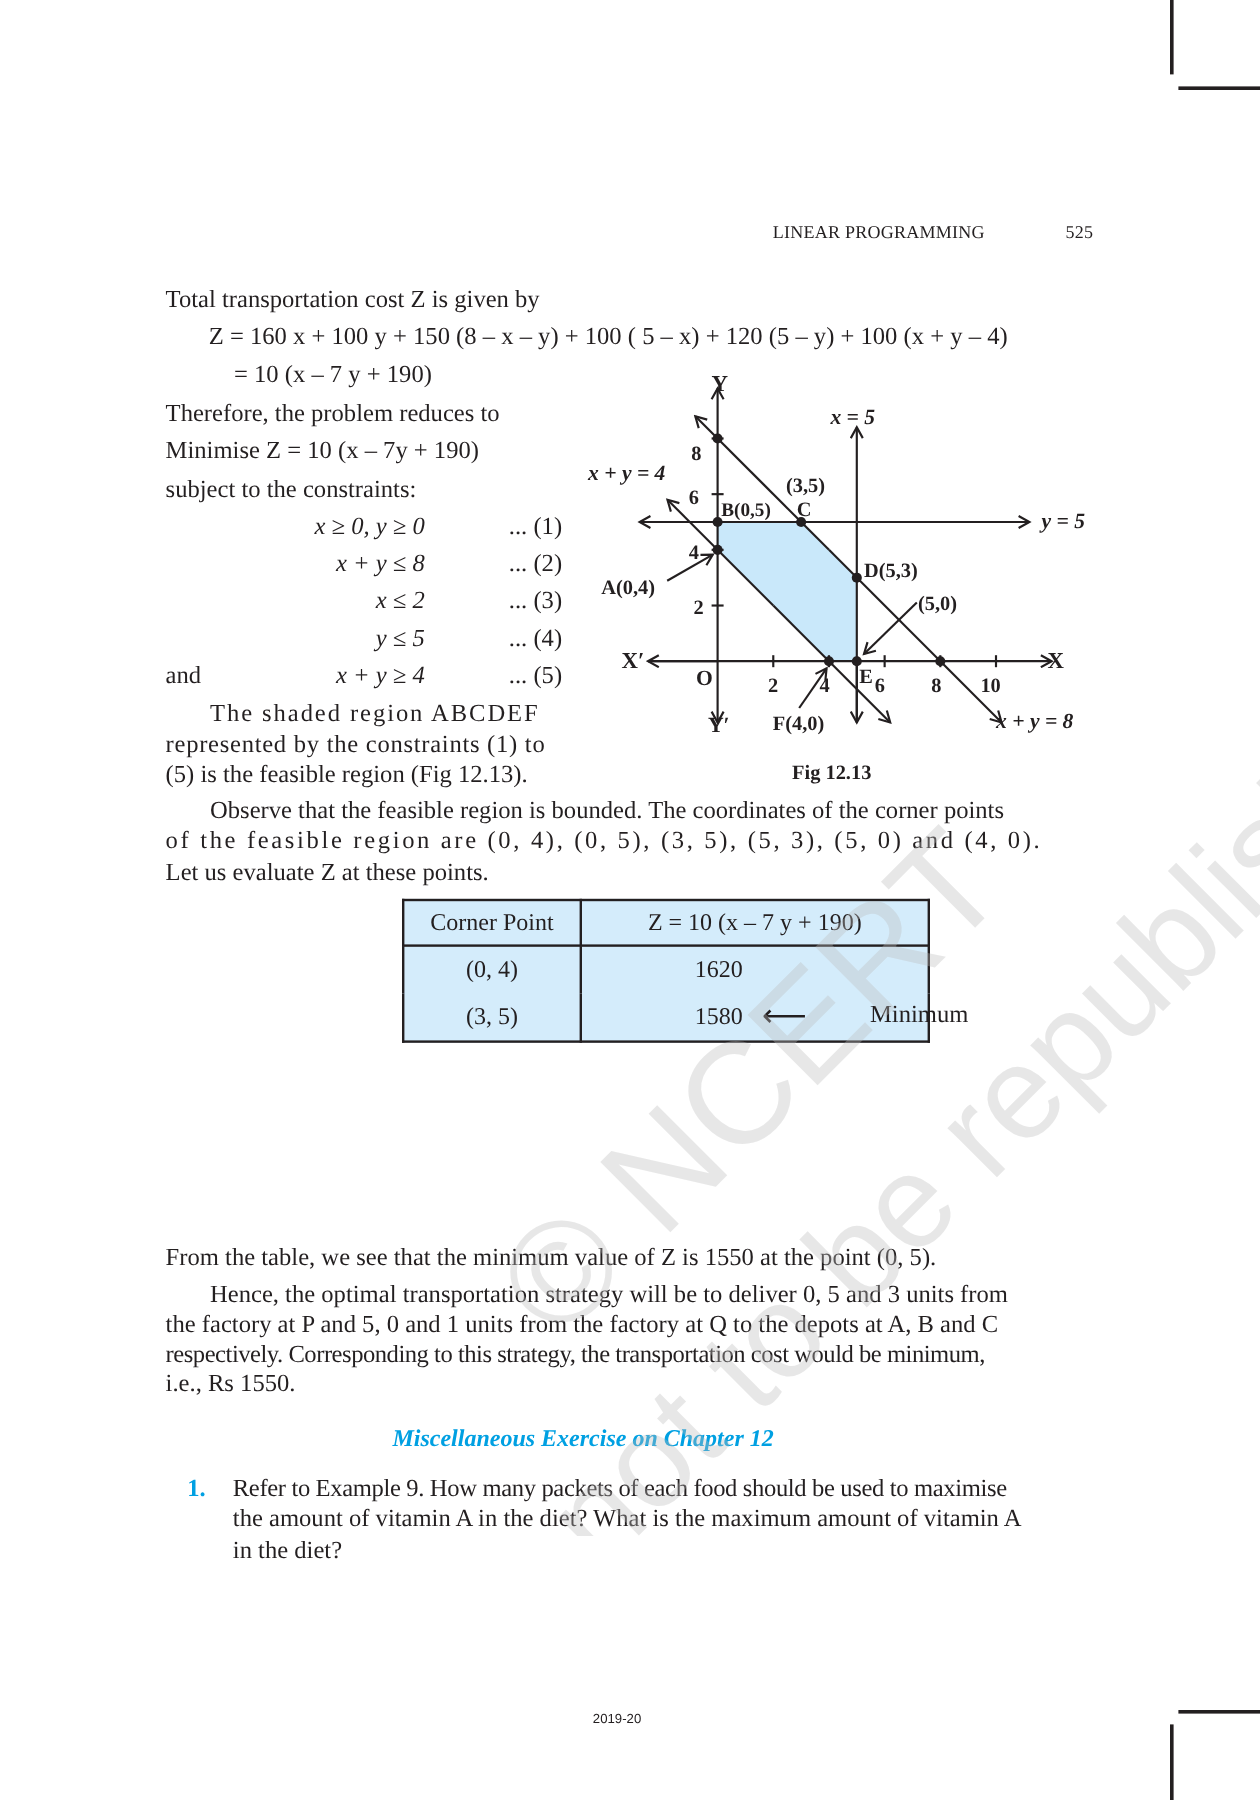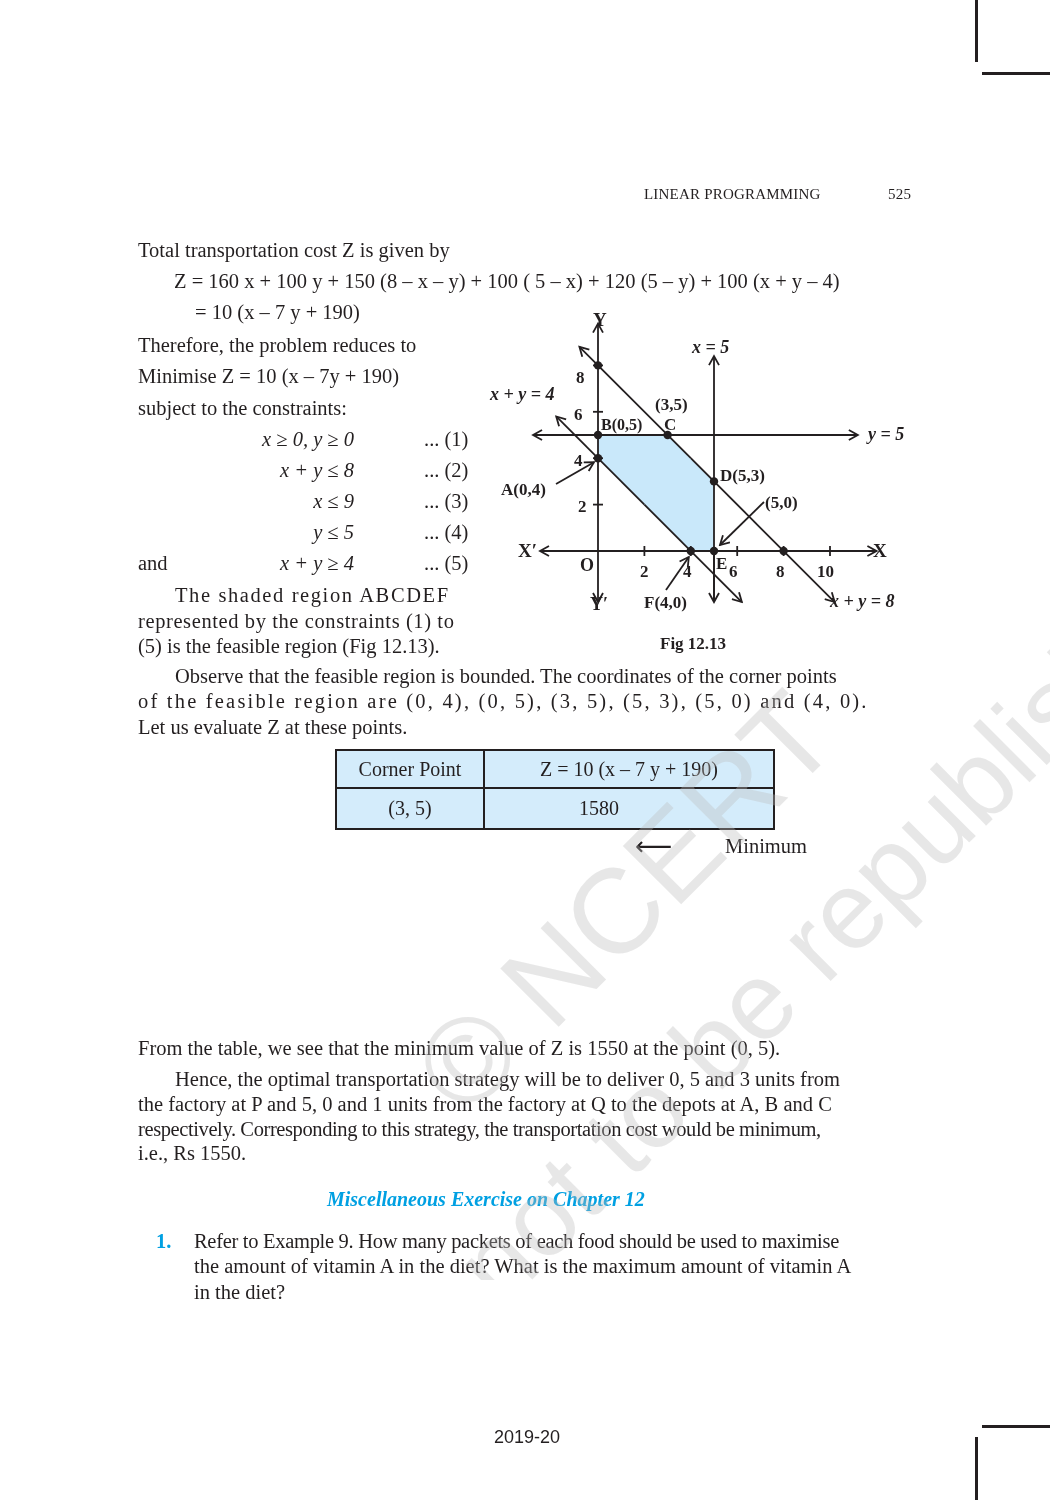--- a/index.html
+++ b/index.html
@@ -41,21 +41,21 @@
 <div class="abs t" style="left:195px;top:297px;">= 10 (x – 7 y + 190)</div>
 
 <div class="abs t" style="left:138px;top:330px;">Therefore, the problem reduces to</div>
 <div class="abs t" style="left:138px;top:361px;">Minimise Z = 10 (x – 7y + 190)</div>
 <div class="abs t" style="left:138px;top:393px;">subject to the constraints:</div>
 
 <div class="abs t i" style="right:696px;top:424px;">x ≥ 0, y ≥ 0</div>
 <div class="abs t" style="left:424px;top:424px;">... (1)</div>
 <div class="abs t i" style="right:696px;top:455px;">x + y ≤ 8</div>
 <div class="abs t" style="left:424px;top:455px;">... (2)</div>
-<div class="abs t i" style="right:696px;top:486px;">x ≤ 9</div>
+<div class="abs t i" style="right:696px;top:486px;">x ≤ 2</div>
 <div class="abs t" style="left:424px;top:486px;">... (3)</div>
 <div class="abs t i" style="right:696px;top:517px;">y ≤ 5</div>
 <div class="abs t" style="left:424px;top:517px;">... (4)</div>
 <div class="abs t" style="left:138px;top:548px;">and</div>
 <div class="abs t i" style="right:696px;top:548px;">x + y ≥ 4</div>
 <div class="abs t" style="left:424px;top:548px;">... (5)</div>
 
 <div class="abs t" style="left:175px;top:580px;letter-spacing:1.6px;">The shaded region ABCDEF</div>
 <div class="abs t" style="left:138px;top:606px;letter-spacing:0.6px;">represented by the constraints (1) to</div>
 <div class="abs t" style="left:138px;top:631px;">(5) is the feasible region (Fig 12.13).</div>
@@ -136,38 +136,42 @@
 
 <table class="zt abs" style="left:335px;top:749px;width:440px;">
   <thead>
     <tr>
       <th style="width:146px;">Corner Point</th>
       <th><span>Z = 10 (x – 7 y + 190)</span></th>
     </tr>
   </thead>
   <tbody id="tbody">
       <tr>
+        <td>(0, 4)</td>
+        <td style="text-align: left; padding-left: 94px;">1620</td>
+      </tr>
+      <tr>
         <td>(3, 5)</td>
         <td style="text-align: left; padding-left: 94px;">1580</td>
       </tr>
     </tbody>
 </table>
 <div class="abs t" style="left:635px;top:831px;font-size:26px;">⟵</div>
 <div class="abs t" style="left:725px;top:831px;text-align:right;">Minimum</div>
 
 <div class="abs t" style="left:138px;top:1033px;">From the table, we see that the minimum value of Z  is 1550 at the point (0, 5).</div>
 <div class="abs t" style="left:175px;top:1064px;">Hence, the optimal transportation strategy will be to deliver 0, 5 and 3 units from</div>
 <div class="abs t" style="left:138px;top:1089px;">the factory at P and 5, 0 and 1 units from the factory at Q to the depots at A, B and C</div>
 <div class="abs t" style="left:138px;top:1114px;letter-spacing:-0.4px;">respectively. Corresponding to this strategy, the transportation cost would be minimum,</div>
 <div class="abs t" style="left:138px;top:1138px;">i.e., Rs 1550.</div>
 
 <div class="abs misc" style="left:327px;top:1188px;">Miscellaneous Exercise on Chapter 12</div>
 <div class="abs qnum t" style="left:156px;top:1226px;">1.</div>
 <div class="abs t" style="left:194px;top:1226px;letter-spacing:-0.3px;">Refer to Example 9. How many packets of each food should be used to maximise</div>
 <div class="abs t" style="left:194px;top:1251px;">the amount of vitamin A in the diet? What is the maximum amount of vitamin A</div>
 <div class="abs t" style="left:194px;top:1277px;">in the diet?</div>
 
-<div class="abs" style="left:494px;top:1427px;font-family:'Liberation Sans',sans-serif;font-size:18px;">2019-20</div>
+<div class="abs" style="left:494px;top:1427px;font-family:'Liberation Sans',sans-serif;font-size:11px;">2019-20</div>
 
 <svg class="watermark" viewBox="0 0 900 900">
   <text x="150" y="560" font-size="120" transform="rotate(-45 450 450)">© NCERT</text>
   <text x="40" y="720" font-size="110" transform="rotate(-45 450 450)">not to be republished</text>
 </svg>
 
 </body></html>

